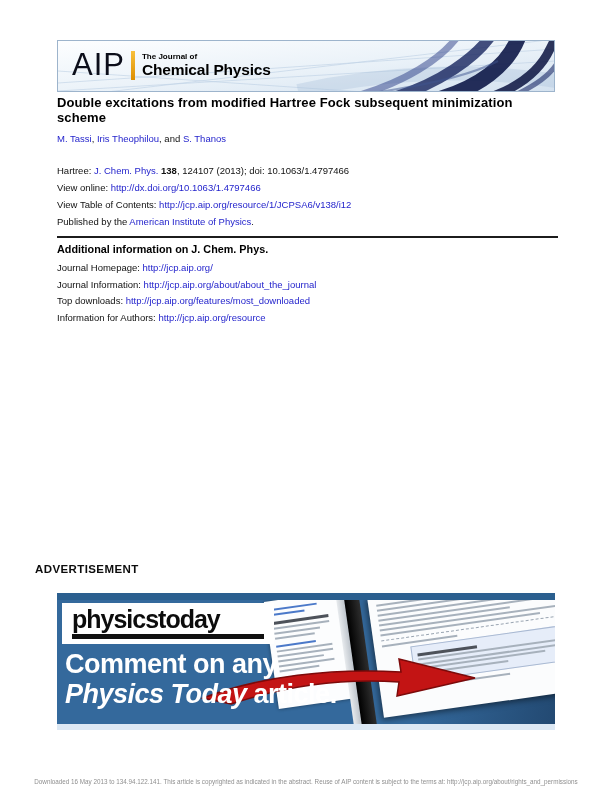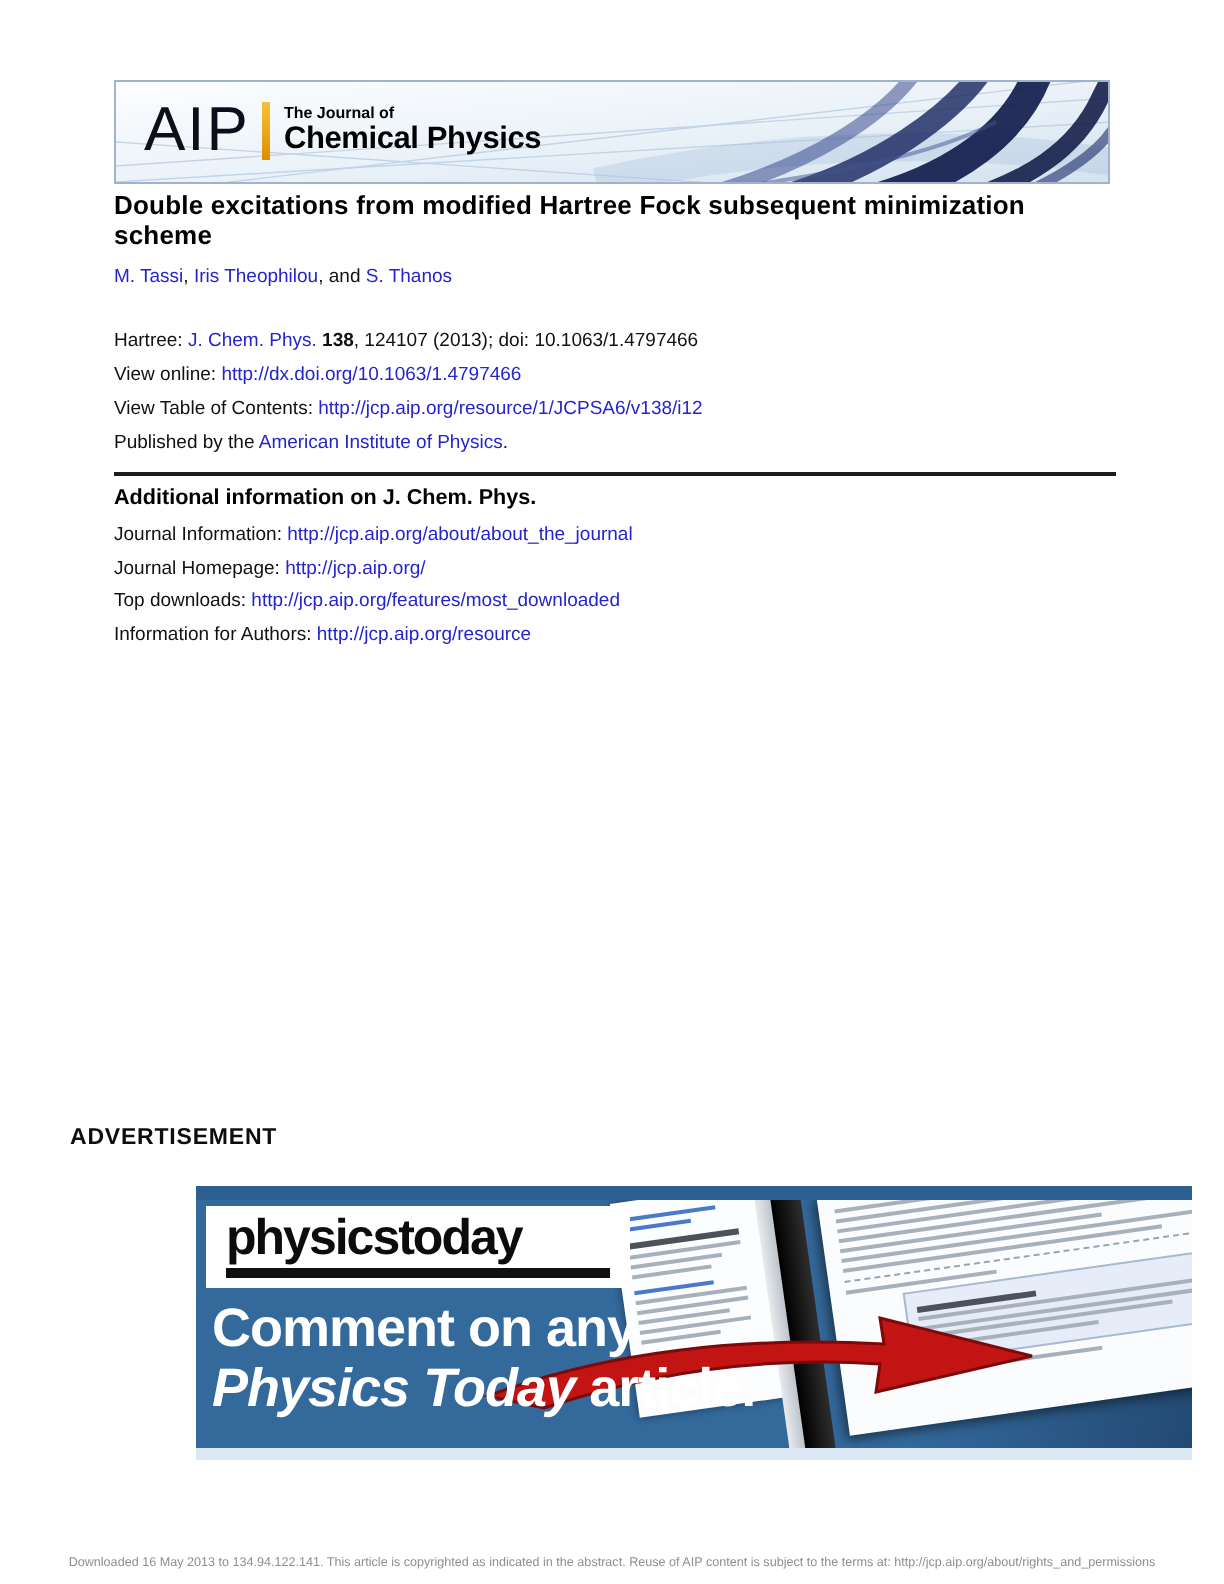--- a/index.html
+++ b/index.html
@@ -28,21 +28,21 @@
 
   .rule{position:absolute;left:57px;top:236px;width:501px;height:2px;background:#1c1c1c;}
   .add-heading{position:absolute;left:57px;top:243px;font-size:10.8px;font-weight:bold;color:#000;}
   .info-block{position:absolute;left:57px;top:260px;font-size:9.5px;color:#111;}
   .info-block .row{line-height:16.5px;white-space:nowrap;}
 
   
   .ad-label{position:absolute;left:35px;top:563px;font-size:11.5px;font-weight:bold;
             letter-spacing:0.4px;color:#0d0d0d;}
   .ad-banner{position:absolute;left:57px;top:593px;width:498px;height:137px;
-             background:#34699c;overflow:hidden;cursor:pointer;margin-left:41px;}
+             background:#34699c;overflow:hidden;cursor:pointer;}
   .ad-top-strip{position:absolute;left:0;top:0;width:100%;height:7px;background:#2b5f8f;z-index:5;}
   .ad-bottom-strip{position:absolute;left:0;bottom:0;width:100%;height:6px;background:#dce8f4;z-index:6;}
   .pt-logo-box{position:absolute;left:5px;top:10px;width:212px;height:41px;background:#fff;
                padding:3px 10px 0;box-sizing:border-box;z-index:4;}
   .pt-logo-text{font-size:25px;font-weight:bold;color:#0c0c0c;letter-spacing:-1px;line-height:27px;}
   .pt-logo-bar{height:5px;background:#101010;margin-top:1px;}
   .ad-headline{position:absolute;left:8px;top:57px;z-index:4;color:#fff;}
   .hl1{font-size:27px;font-weight:bold;letter-spacing:-0.5px;line-height:29px;}
   .hl2{font-size:27px;font-weight:bold;letter-spacing:-0.5px;line-height:31px;}
   .hl2 .it{font-style:italic;}
@@ -129,24 +129,24 @@
     </div>
     <div class="row">
       <span>Published by the </span><span class="lnk">American Institute of Physics</span><span>.</span>
     </div>
   </div>
 
   <div class="rule"></div>
   <div class="add-heading">Additional information on J. Chem. Phys.</div>
   <div class="info-block">
     <div class="row">
+      <span>Journal Homepage: </span><span class="lnk">http://jcp.aip.org/</span>
+    </div>
+    <div class="row">
       <span>Journal Information: </span><span class="lnk">http://jcp.aip.org/about/about_the_journal</span>
-    </div>
-    <div class="row">
-      <span>Journal Homepage: </span><span class="lnk">http://jcp.aip.org/</span>
     </div>
     <div class="row">
       <span>Top downloads: </span><span class="lnk">http://jcp.aip.org/features/most_downloaded</span>
     </div>
     <div class="row">
       <span>Information for Authors: </span><span class="lnk">http://jcp.aip.org/resource</span>
     </div>
   </div>
 
   <div class="ad-label">ADVERTISEMENT</div>

